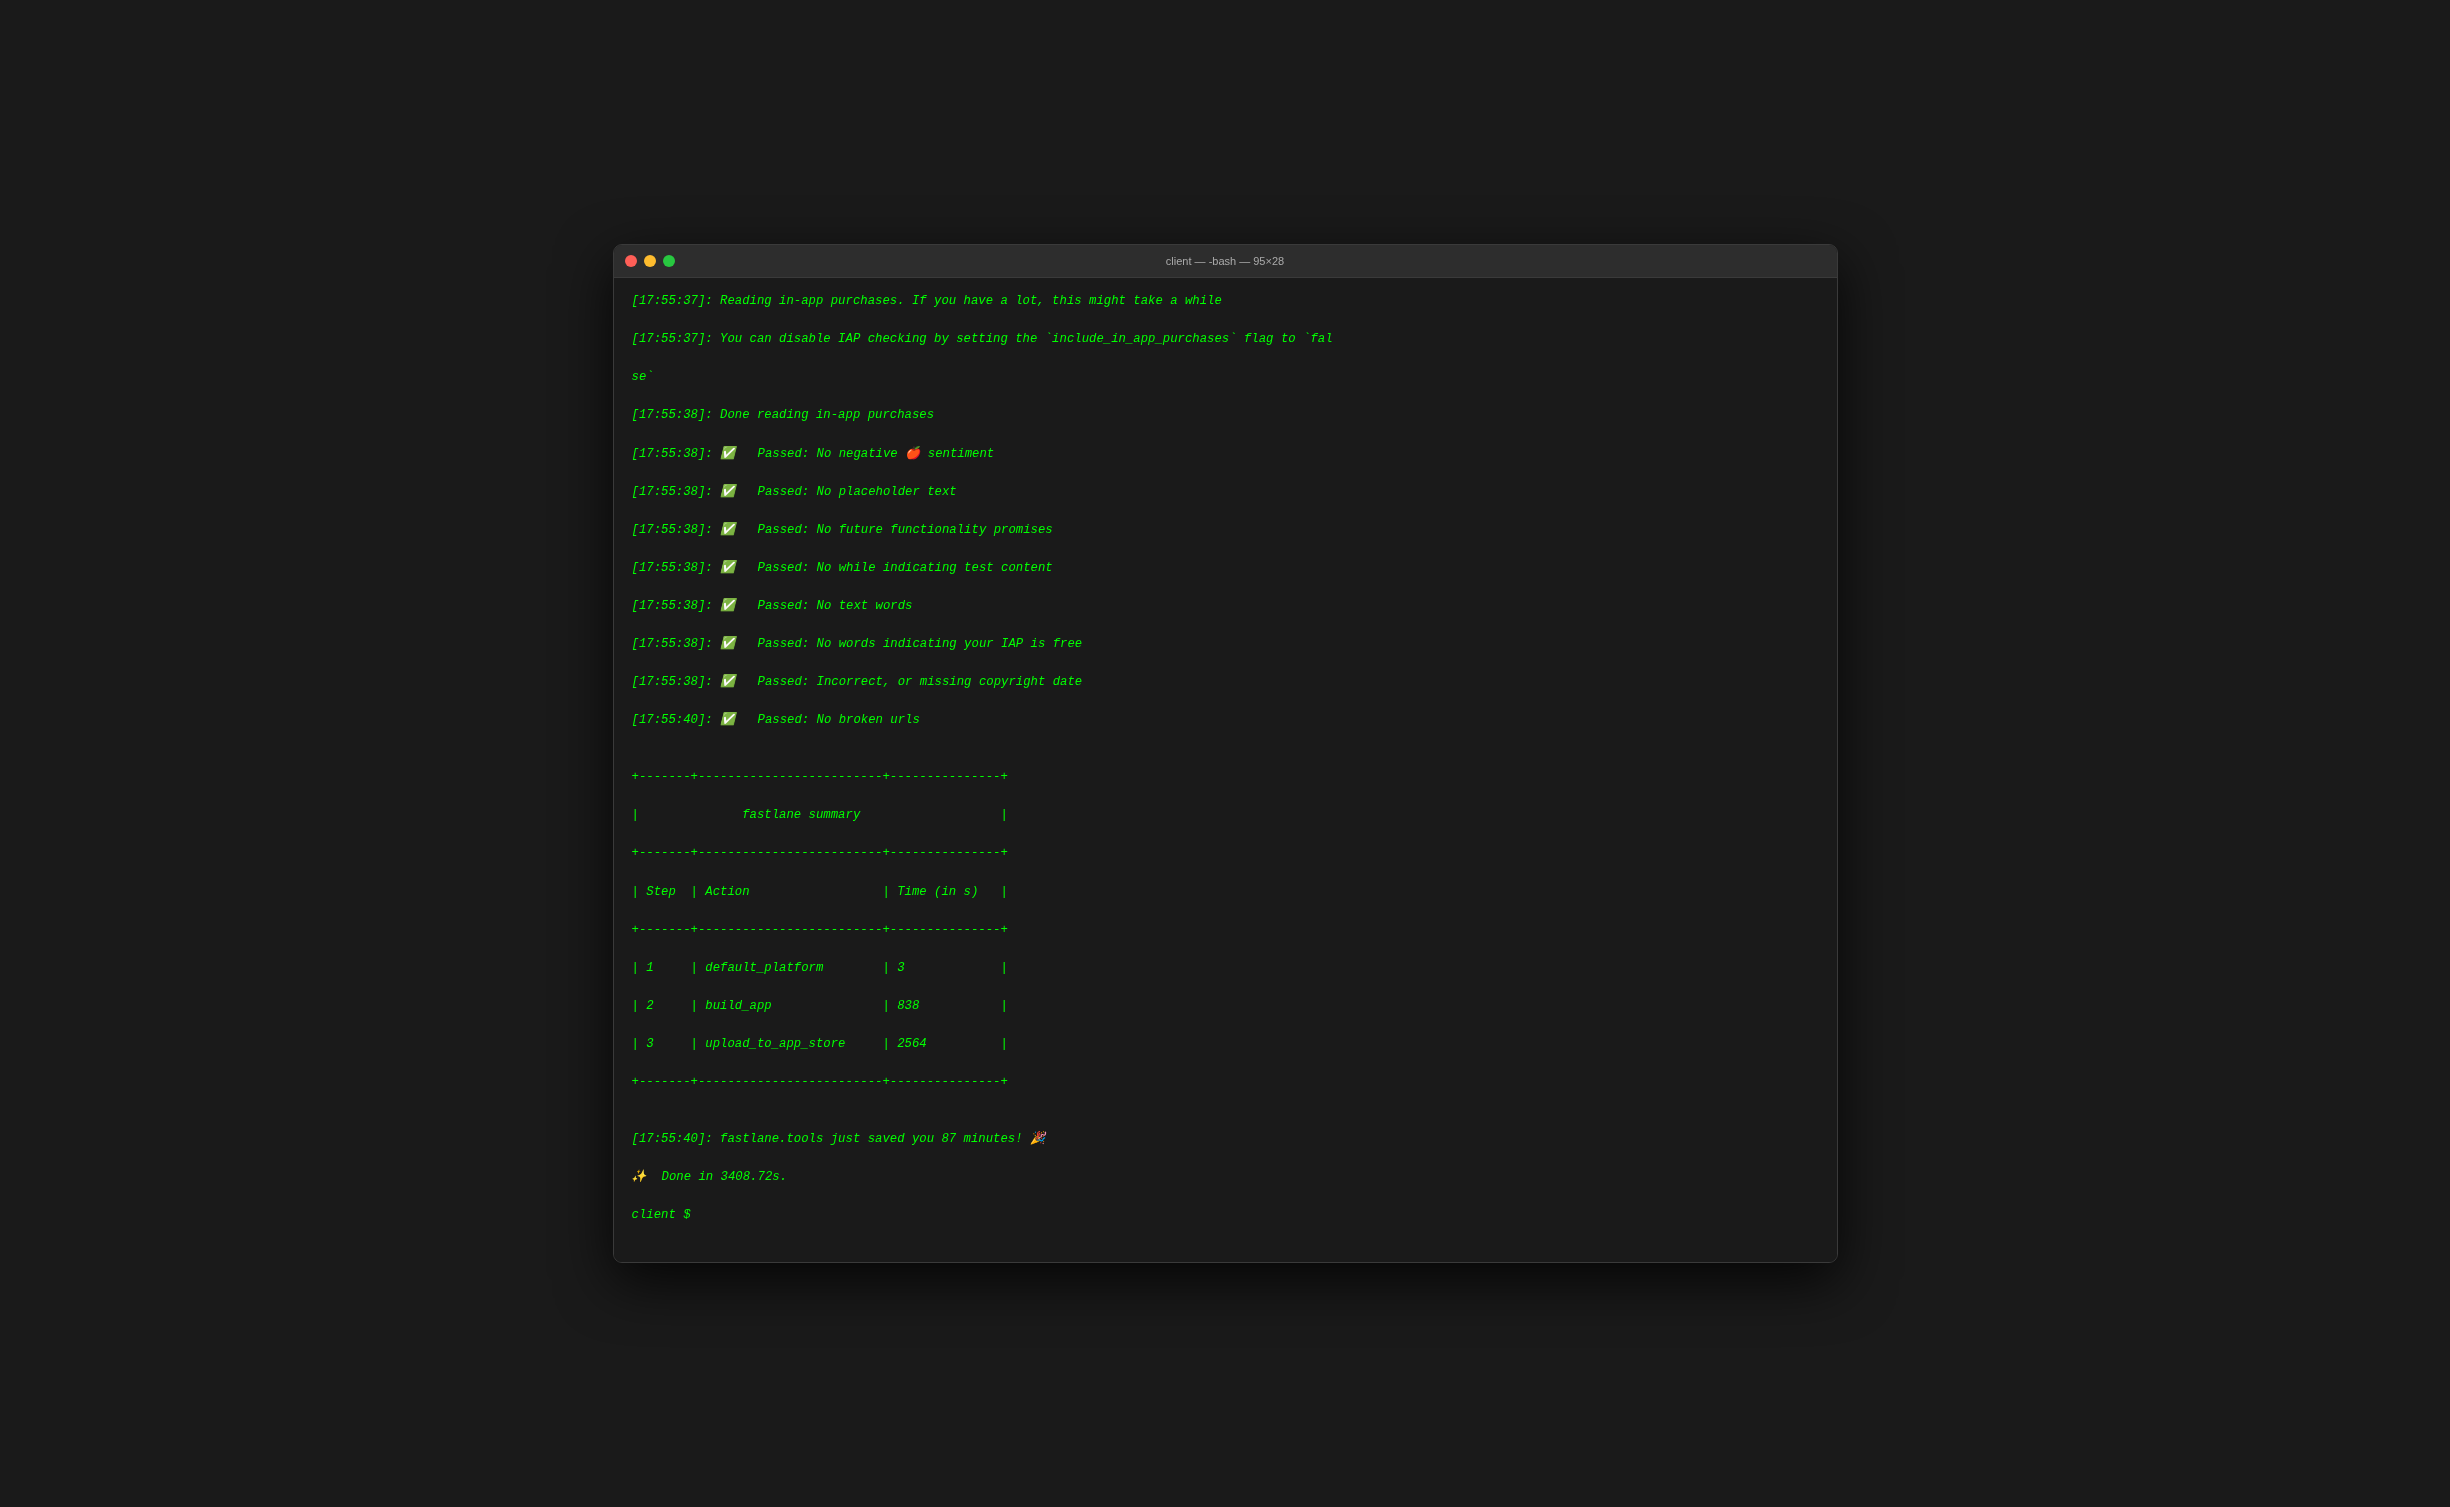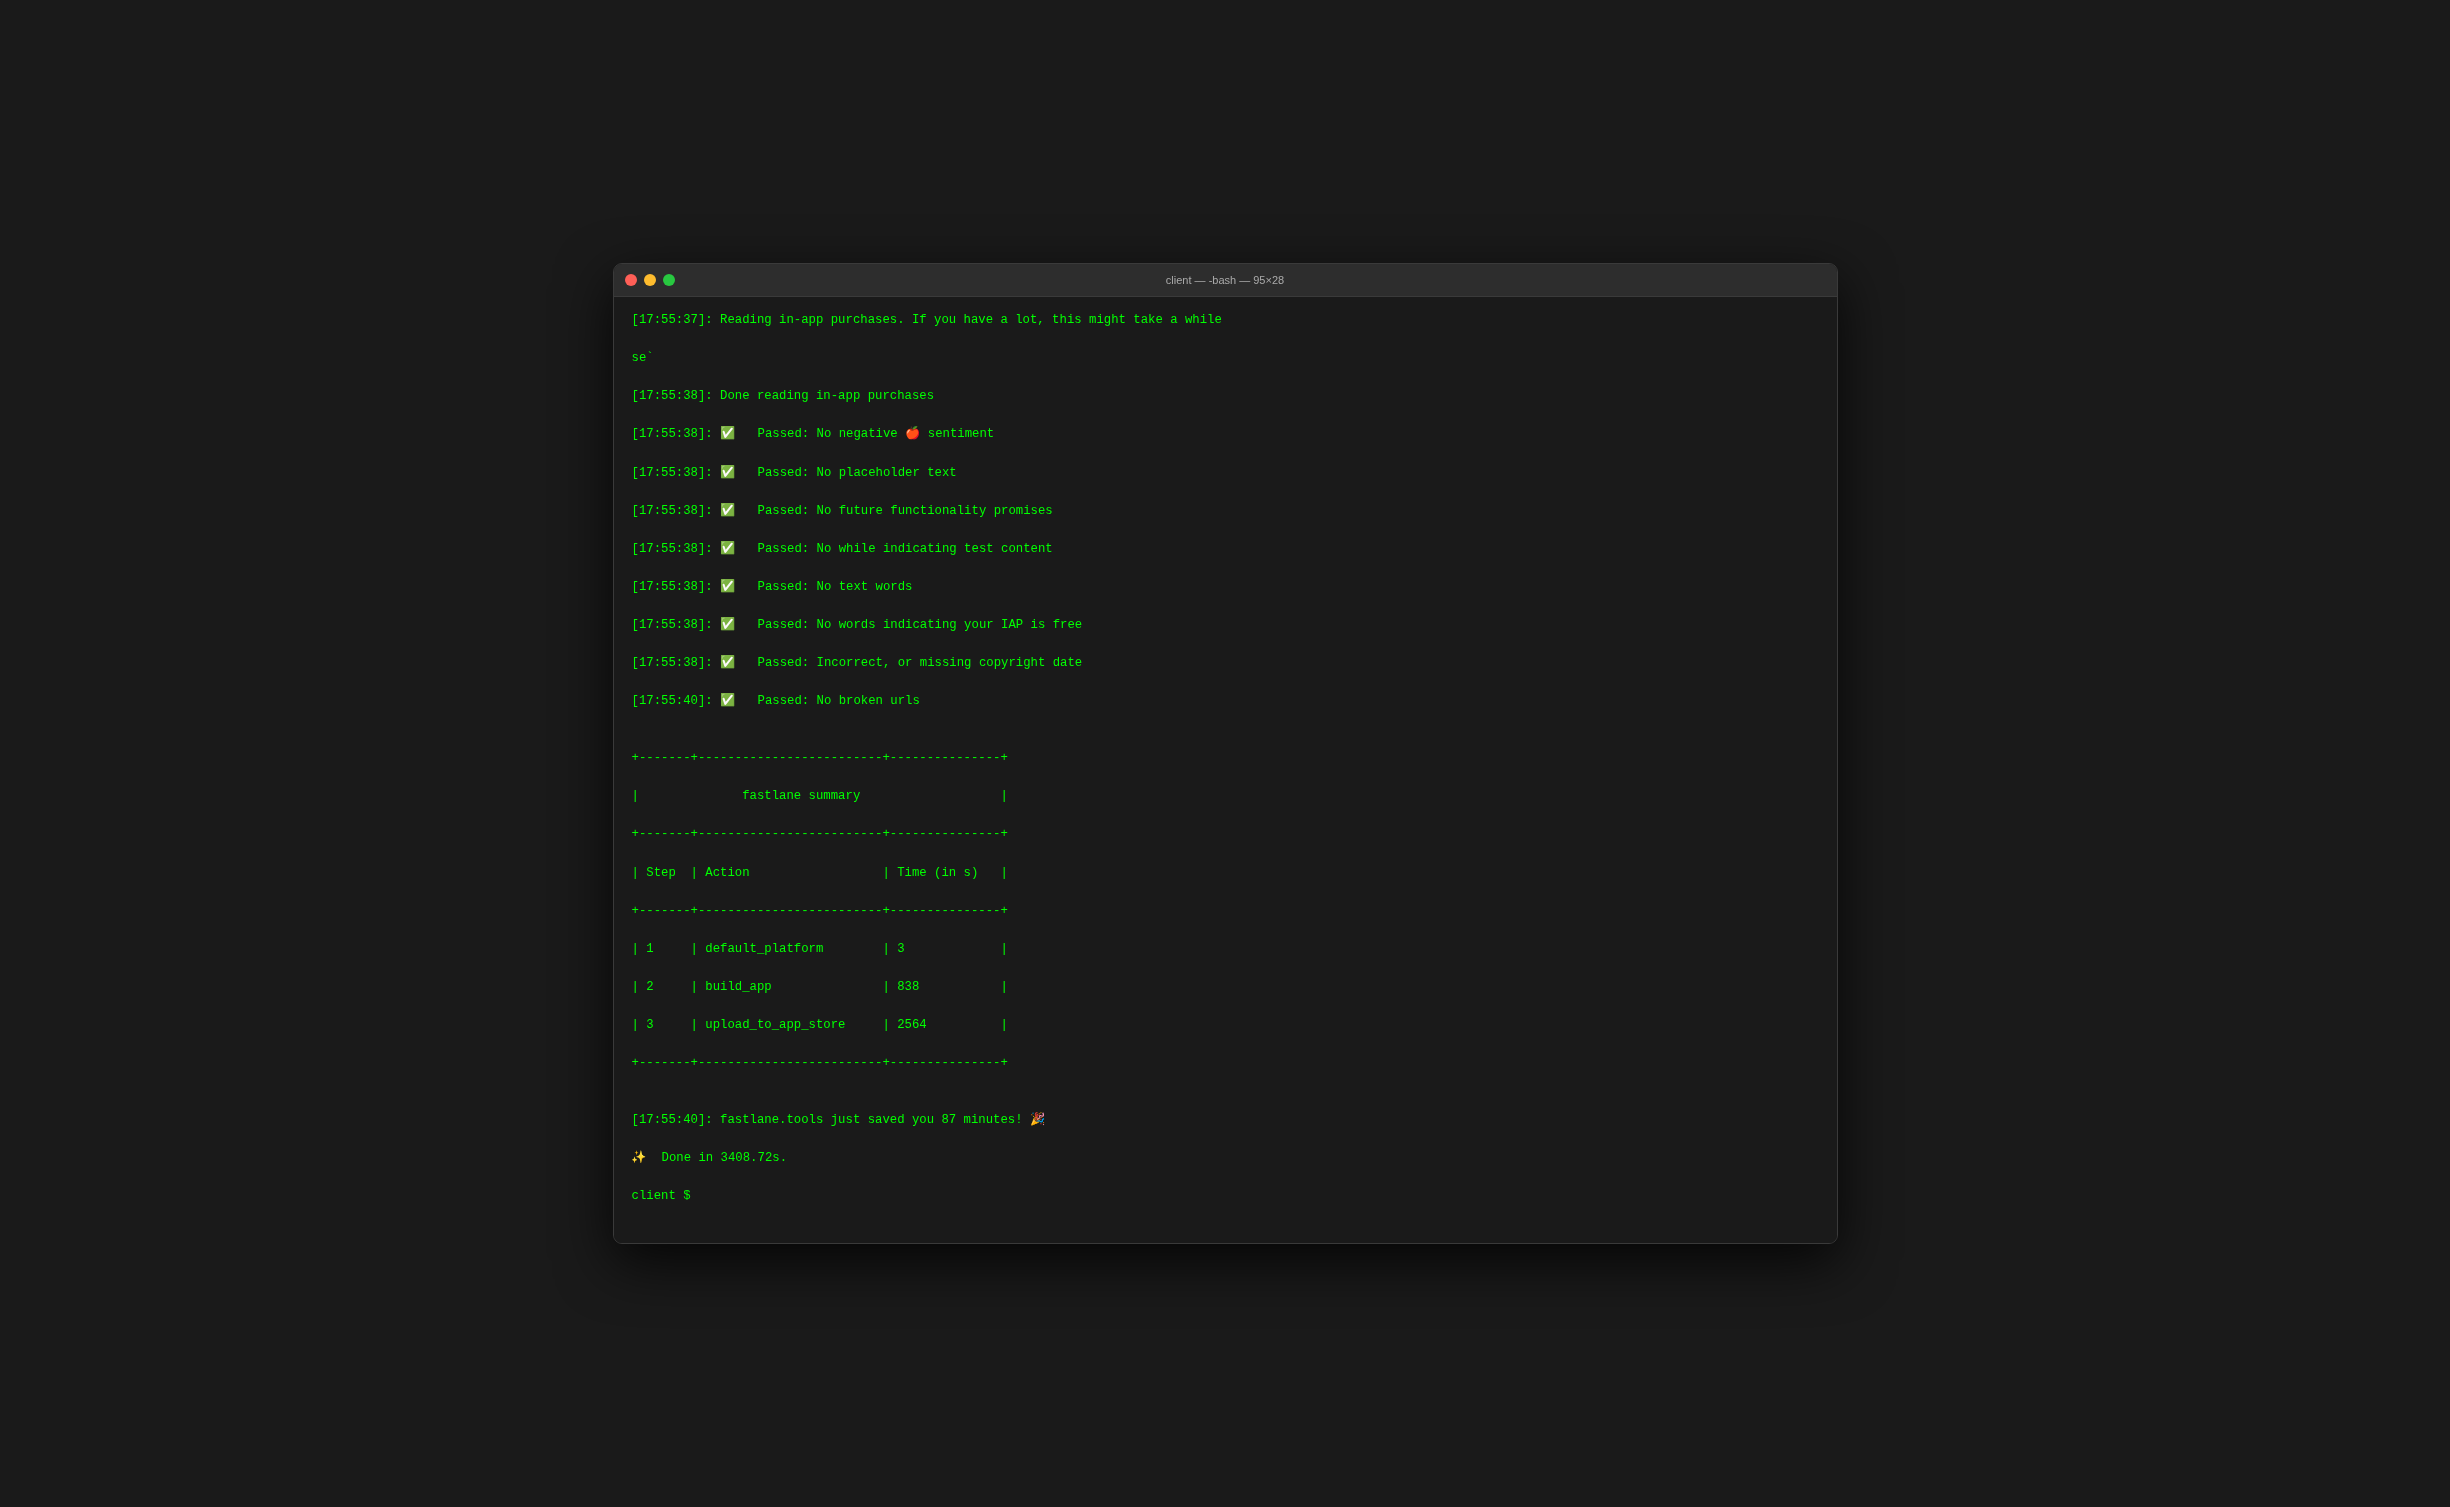--- a/index.html
+++ b/index.html
@@ -71,35 +71,37 @@
       white-space: pre;
       min-height: 548px;
     }
 
     .line {
       display: block;
     }
 
     .bright {
       color: #00ff00;
+      font-style: italic;
     }
   </style>
 </head>
 <body>
 
 <div class="window">
   <div class="titlebar">
     <div class="traffic-lights">
       <div class="traffic-light red"></div>
       <div class="traffic-light yellow"></div>
       <div class="traffic-light green"></div>
     </div>
     <div class="title">client — -bash — 95×28</div>
   </div>
   <div class="terminal" id="terminal-content"><span class="line bright">[17:55:37]: Reading in-app purchases. If you have a lot, this might take a while</span>
+<span class="line bright">[17:55:37]: You can disable IAP checking by setting the `include_in_app_purchases` flag to `fal</span>
 <span class="line bright">se`</span>
 <span class="line bright">[17:55:38]: Done reading in-app purchases</span>
 <span class="line bright">[17:55:38]: ✅   Passed: No negative 🍎 sentiment</span>
 <span class="line bright">[17:55:38]: ✅   Passed: No placeholder text</span>
 <span class="line bright">[17:55:38]: ✅   Passed: No future functionality promises</span>
 <span class="line bright">[17:55:38]: ✅   Passed: No while indicating test content</span>
 <span class="line bright">[17:55:38]: ✅   Passed: No text words</span>
 <span class="line bright">[17:55:38]: ✅   Passed: No words indicating your IAP is free</span>
 <span class="line bright">[17:55:38]: ✅   Passed: Incorrect, or missing copyright date</span>
 <span class="line bright">[17:55:40]: ✅   Passed: No broken urls</span>

